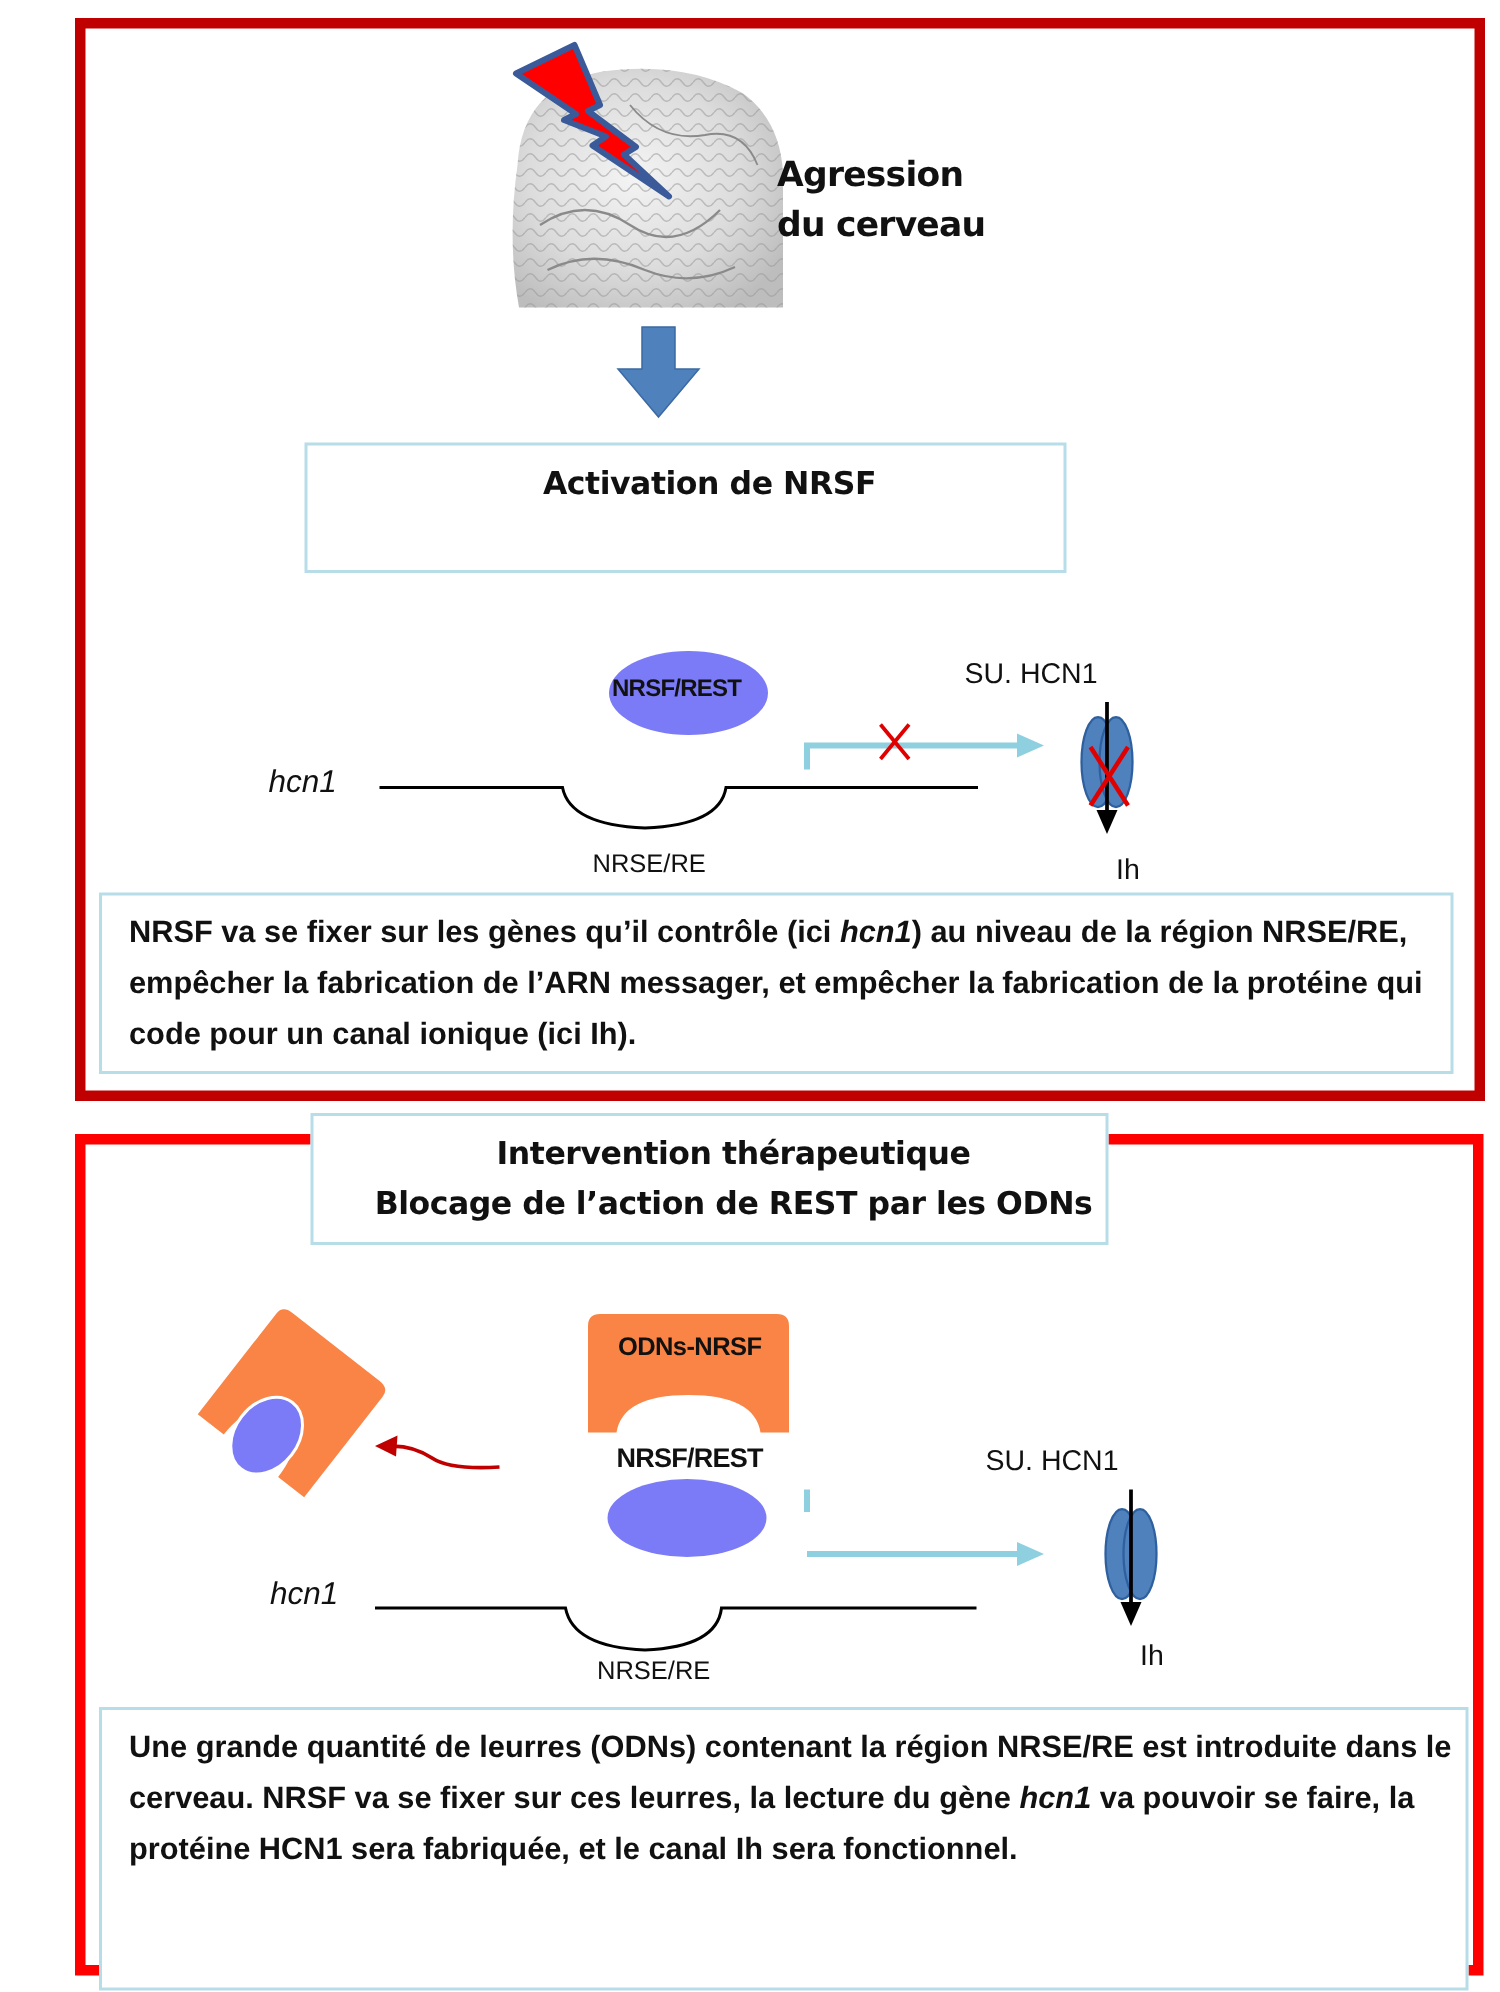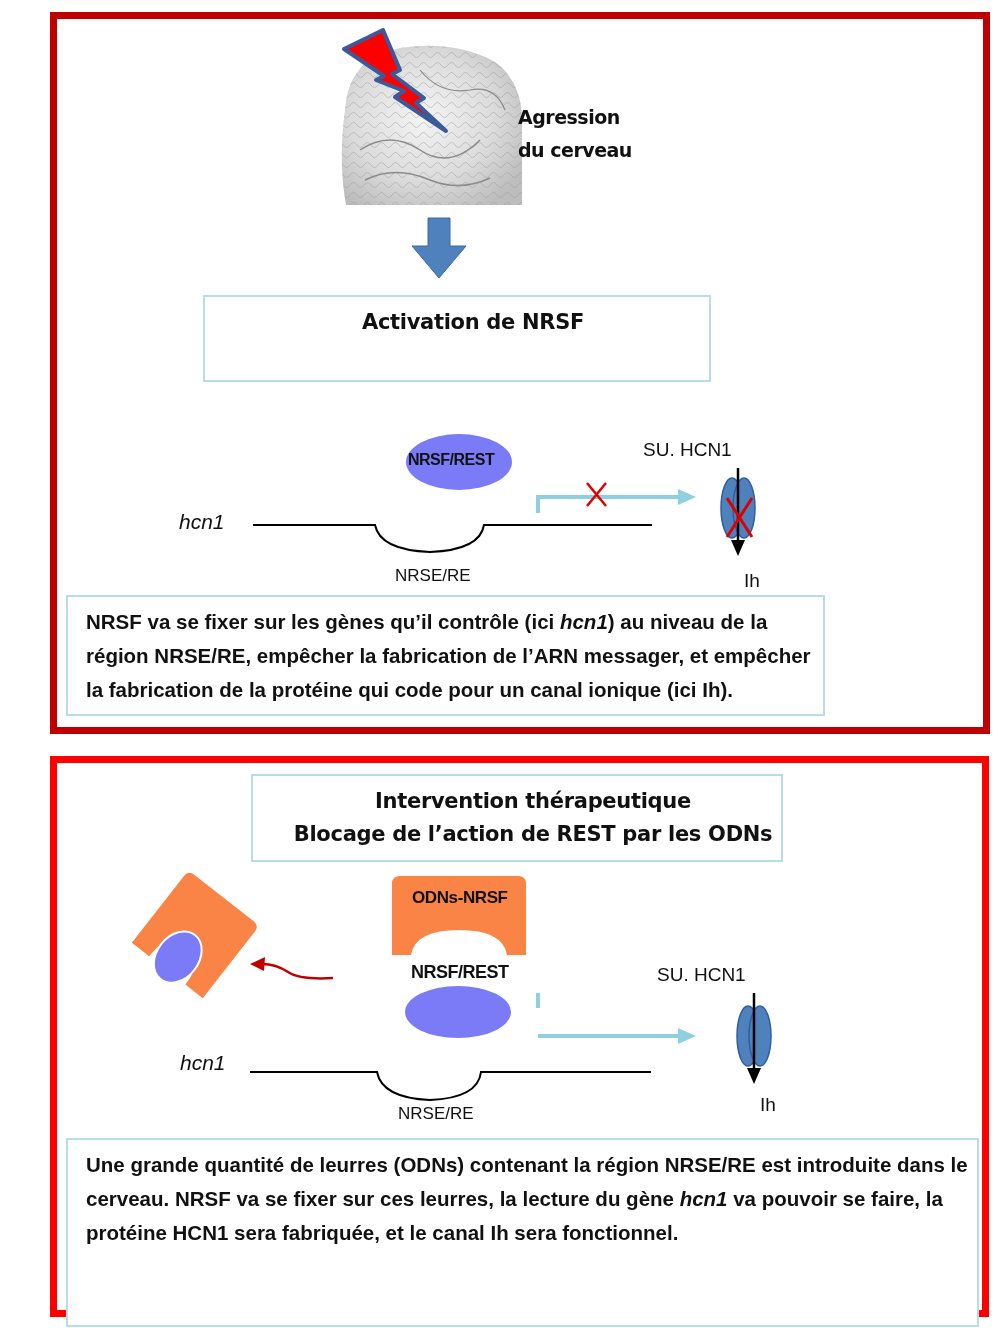--- a/index.html
+++ b/index.html
@@ -93,42 +93,42 @@
   </g>
 
   <g>
     <ellipse cx="748" cy="1036" rx="11" ry="30" fill="#4f81bd" stroke="#2e5f9e" stroke-width="1.5"></ellipse>
     <ellipse cx="760" cy="1036" rx="11" ry="30" fill="#4f81bd" stroke="#2e5f9e" stroke-width="1.5"></ellipse>
     <line x1="754" y1="993" x2="754" y2="1072" stroke="#000" stroke-width="2.5"></line>
     <polygon points="747,1068 761,1068 754,1084" fill="#000"></polygon>
   </g>
 </svg>
 
-<div class="lbl" style="left:518px;top:101px;font-size:19px;font-weight:bold;line-height:33px;font-family:'DejaVu Sans',sans-serif;letter-spacing:-0.5px;">
+<div class="lbl" style="left:518px;top:101px;font-size:23px;font-weight:bold;line-height:33px;font-family:'DejaVu Sans',sans-serif;letter-spacing:-0.5px;">
   <div>Agression</div>
   <div>du cerveau</div>
 </div>
 
 <div class="box title-box" style="left:203px;top:295px;width:508px;height:87px;">
   <div>Activation de NRSF</div>
 </div>
 
 <div class="lbl" style="left:408px;top:451px;font-size:16px;font-weight:bold;letter-spacing:-0.5px;">NRSF/REST</div>
 <div class="lbl" style="left:643px;top:439px;font-size:19px;">SU. HCN1</div>
 <div class="lbl ital" style="left:179px;top:510px;font-size:21px;">hcn1</div>
 <div class="lbl" style="left:395px;top:566px;font-size:17px;">NRSE/RE</div>
 <div class="lbl" style="left:744px;top:570px;font-size:19px;">Ih</div>
 
-<div class="box text-box" style="left:66px;top:595px;width:759px;height:121px;">
+<div class="box text-box" style="left:66px;top:595px;width:903px;height:121px;">
   <span>NRSF va se fixer sur les gènes qu’il contrôle (ici </span><i>hcn1</i><span>) au niveau de la région NRSE/RE, empêcher la fabrication de l’ARN messager, et empêcher la fabrication de la protéine qui code pour un canal ionique (ici Ih).</span>
 </div>
 
 <div class="frame" id="frame2"></div>
 
-<div class="box title-box" style="left:207px;top:774px;width:532px;height:88px;margin-left:44px;">
+<div class="box title-box" style="left:207px;top:742px;width:532px;height:88px;">
   <div>Intervention thérapeutique</div>
   <div>Blocage de l’action de REST par les ODNs</div>
 </div>
 
 <div class="lbl" style="left:412px;top:888px;font-size:17px;font-weight:bold;letter-spacing:-0.4px;text-align:center;">ODNs-NRSF</div>
 <div class="lbl" style="left:411px;top:962px;font-size:18px;font-weight:bold;letter-spacing:-0.5px;">NRSF/REST</div>
 <div class="lbl" style="left:657px;top:964px;font-size:19px;">SU. HCN1</div>
 <div class="lbl ital" style="left:180px;top:1051px;font-size:21px;">hcn1</div>
 <div class="lbl" style="left:398px;top:1104px;font-size:17px;">NRSE/RE</div>
 <div class="lbl" style="left:760px;top:1094px;font-size:19px;">Ih</div>

